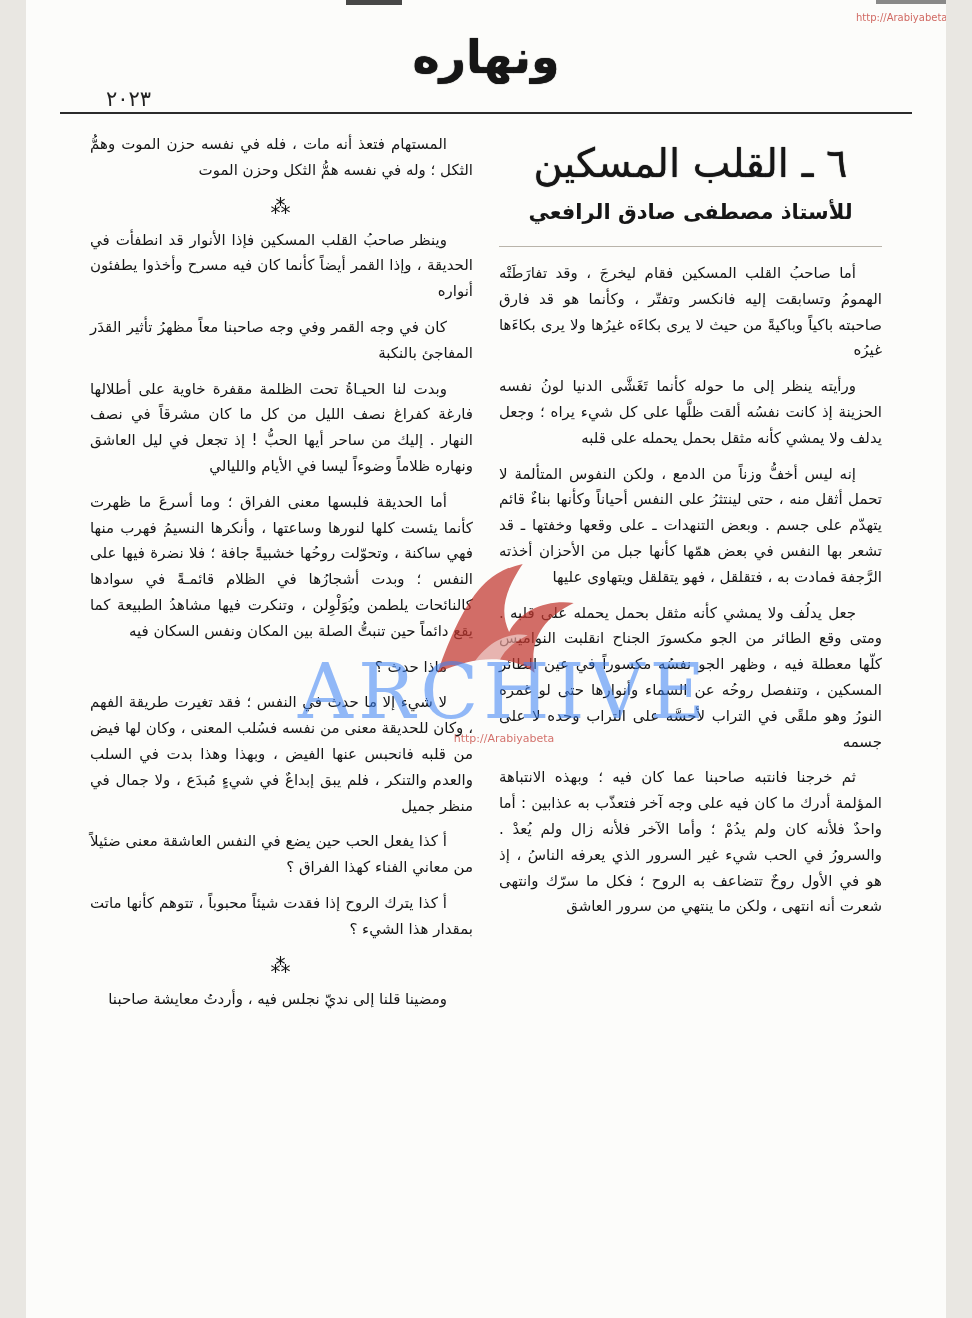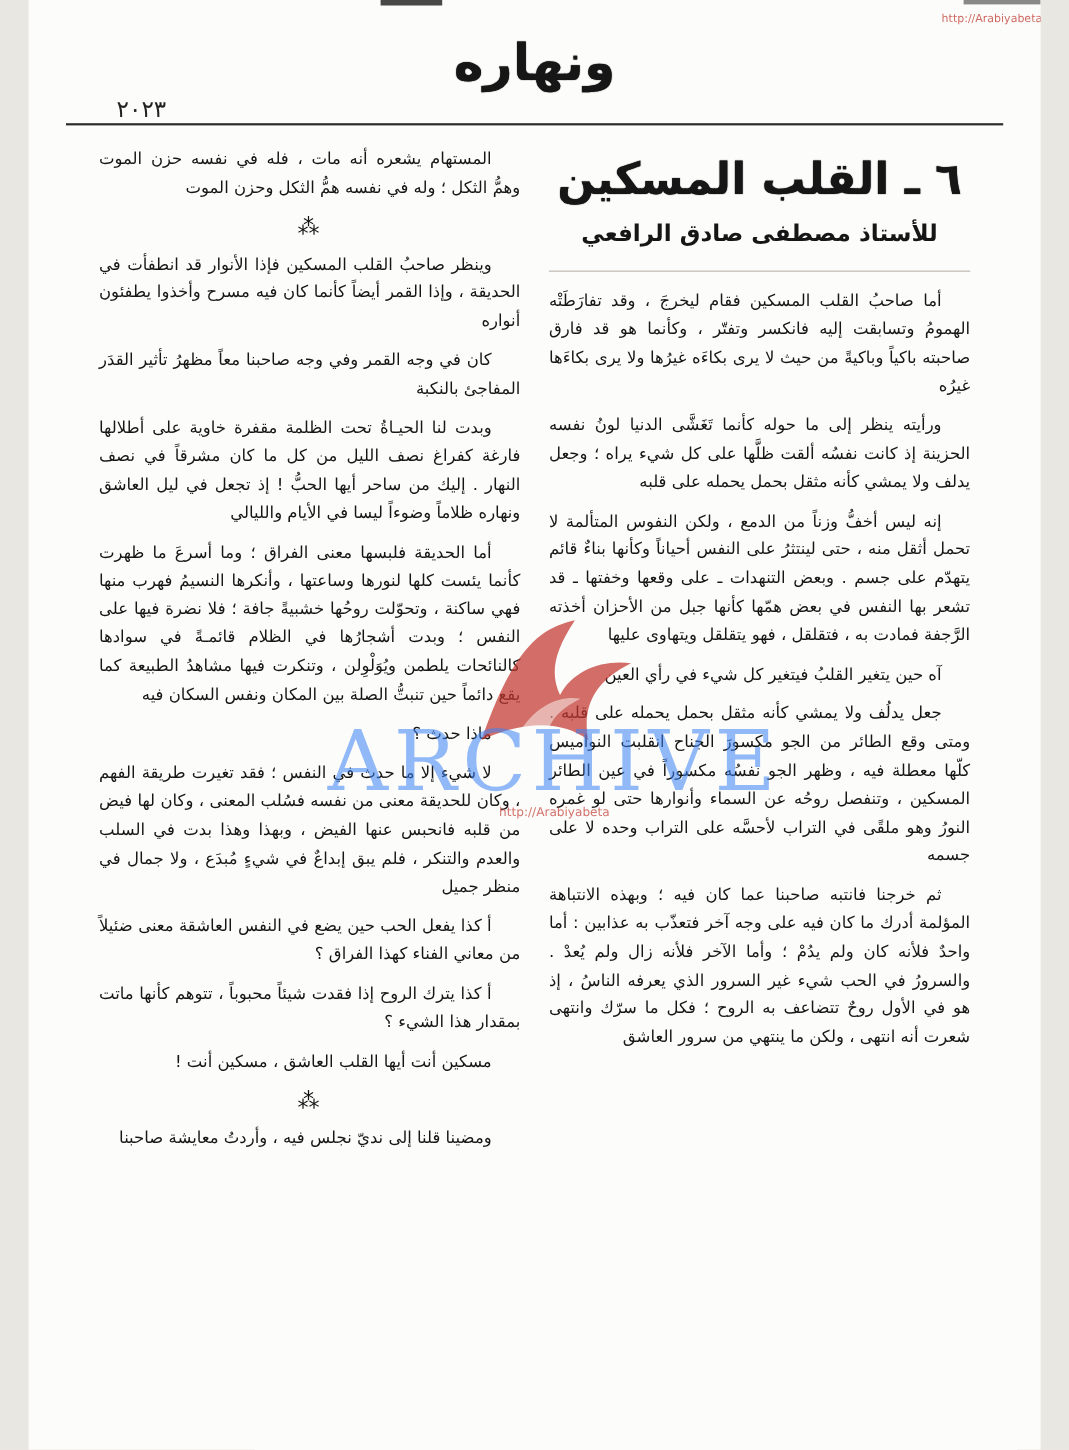--- a/index.html
+++ b/index.html
@@ -40,21 +40,21 @@
     padding:10px 64px 0 64px;
     display:flex;gap:26px;
   }
   .col{width:50%;}
   .col-right{order:0;}
   .col-left{order:1;}
 
   
   .article-head{text-align:center;padding:6px 0 10px 0;border-bottom:1px solid #b9b4aa;margin-bottom:14px;}
   .article-title{
-    font-size:40px;font-weight:bold;line-height:1.25;margin:0 0 10px 0;
+    font-size:40px;font-weight:normal;line-height:1.25;margin:0 0 10px 0;
     text-shadow:0 0 1px #000;
   }
   .article-byline{font-size:21px;font-weight:bold;margin:12px;}
 
   
   .para{
     font-size:15px;line-height:1.72;
     text-align:justify;
     margin:0 0 10px 0;
     text-indent:26px;
@@ -100,37 +100,35 @@
   <div class="content">
 
     <div class="col col-right">
       <div class="article-head">
         <h1 class="article-title">٦ ـ القلب المسكين</h1>
         <div class="article-byline">للأستاذ مصطفى صادق الرافعي</div>
       </div>
       <p class="para">أما صاحبُ القلب المسكين فقام ليخرجَ ، وقد تفارَطَتْه الهمومُ وتسابقت إليه فانكسر وتفتّر ، وكأنما هو قد فارق صاحبته باكياً وباكيةً من حيث لا يرى بكاءَه غيرُها ولا يرى بكاءَها غيرُه</p>
       <p class="para">ورأيته ينظر إلى ما حوله كأنما تَغَشَّى الدنيا لونُ نفسه الحزينة إذ كانت نفسُه ألقت ظلَّها على كل شيء يراه ؛ وجعل يدلف ولا يمشي كأنه مثقل بحمل يحمله على قلبه</p>
       <p class="para">إنه ليس أخفُّ وزناً من الدمع ، ولكن النفوس المتألمة لا تحمل أثقل منه ، حتى لينتثرُ على النفس أحياناً وكأنها بناءٌ قائم يتهدّم على جسم . وبعض التنهدات ـ على وقعها وخفتها ـ قد تشعر بها النفس في بعض همّها كأنها جبل من الأحزان أخذته الرَّجفة فمادت به ، فتقلقل ، فهو يتقلقل ويتهاوى عليها</p>
-      <p class="para short">آه حين يتغير القلبُ فيتغير كل شيء في رأي العين</p>
       <p class="para">جعل يدلُف ولا يمشي كأنه مثقل بحمل يحمله على قلبه . ومتى وقع الطائر من الجو مكسورَ الجناح انقلبت النواميس كلّها معطلة فيه ، وظهر الجو نفسُه مكسوراً في عين الطائر المسكين ، وتنفصل روحُه عن السماء وأنوارها حتى لو غمره النورُ وهو ملقًى في التراب لأحسَّه على التراب وحده لا على جسمه</p>
       <p class="para">ثم خرجنا فانتبه صاحبنا عما كان فيه ؛ وبهذه الانتباهة المؤلمة أدرك ما كان فيه على وجه آخر فتعذّب به عذابين : أما واحدٌ فلأنه كان ولم يدُمْ ؛ وأما الآخر فلأنه زال ولم يُعدْ . والسرورُ في الحب شيء غير السرور الذي يعرفه الناسُ ، إذ هو في الأول روحٌ تتضاعف به الروح ؛ فكل ما سرّك وانتهى شعرت أنه انتهى ، ولكن ما ينتهي من سرور العاشق</p>
     </div>
 
     <div class="col col-left">
-      <p class="para">المستهام يشعره أنه مات ، فله في نفسه حزن الموت وهمُّ الثكل ؛ وله في نفسه همُّ الثكل وحزن الموت</p>
+      <p class="para">المستهام فتعذ أنه مات ، فله في نفسه حزن الموت وهمُّ الثكل ؛ وله في نفسه همُّ الثكل وحزن الموت</p>
       <div class="separator">⁂</div>
       <p class="para">وينظر صاحبُ القلب المسكين فإذا الأنوار قد انطفأت في الحديقة ، وإذا القمر أيضاً كأنما كان فيه مسرح وأخذوا يطفئون أنواره</p>
       <p class="para">كان في وجه القمر وفي وجه صاحبنا معاً مظهرُ تأثير القدَر المفاجئ بالنكبة</p>
       <p class="para">وبدت لنا الحيـاةُ تحت الظلمة مقفرة خاوية على أطلالها فارغة كفراغ نصف الليل من كل ما كان مشرقاً في نصف النهار . إليك من ساحر أيها الحبُّ ! إذ تجعل في ليل العاشق ونهاره ظلاماً وضوءاً ليسا في الأيام والليالي</p>
       <p class="para">أما الحديقة فلبسها معنى الفراق ؛ وما أسرعَ ما ظهرت كأنما يئست كلها لنورها وساعتها ، وأنكرها النسيمُ فهرب منها فهي ساكنة ، وتحوّلت روحُها خشبيةً جافة ؛ فلا نضرة فيها على النفس ؛ وبدت أشجارُها في الظلام قائمـةً في سوادها كالنائحات يلطمن ويُوَلْوِلن ، وتنكرت فيها مشاهدُ الطبيعة كما يقع دائماً حين تنبتُّ الصلة بين المكان ونفس السكان فيه</p>
       <p class="para short">ماذا حدث ؟</p>
       <p class="para">لا شيء إلا ما حدث في النفس ؛ فقد تغيرت طريقة الفهم ، وكان للحديقة معنى من نفسه فسُلب المعنى ، وكان لها فيض من قلبه فانحبس عنها الفيض ، وبهذا وهذا بدت في السلب والعدم والتنكر ، فلم يبق إبداعٌ في شيءٍ مُبدَع ، ولا جمال في منظر جميل</p>
       <p class="para">أ كذا يفعل الحب حين يضع في النفس العاشقة معنى ضئيلاً من معاني الفناء كهذا الفراق ؟</p>
       <p class="para">أ كذا يترك الروح إذا فقدت شيئاً محبوباً ، تتوهم كأنها ماتت بمقدار هذا الشيء ؟</p>
-      <p class="para short">مسكين أنت أيها القلب العاشق ، مسكين أنت !</p>
       <div class="separator">⁂</div>
       <p class="para">ومضينا قلنا إلى نديّ نجلس فيه ، وأردتُ معايشة صاحبنا</p>
     </div>
 
   </div>
 
   <div class="watermark">
     <svg class="watermark-logo" width="170" height="120" viewBox="0 0 200 140" xmlns="http://www.w3.org/2000/svg">
       <path d="M22,132 C58,28 88,12 122,4 C98,40 96,62 106,84 C120,58 150,46 182,50 C142,70 130,96 136,132 C110,112 70,110 22,132 Z" fill="#c2372f"></path>
       <path d="M60,128 C80,92 110,84 128,88 C104,100 94,112 92,130 Z" fill="#fcfcfa" opacity="0.5"></path>

